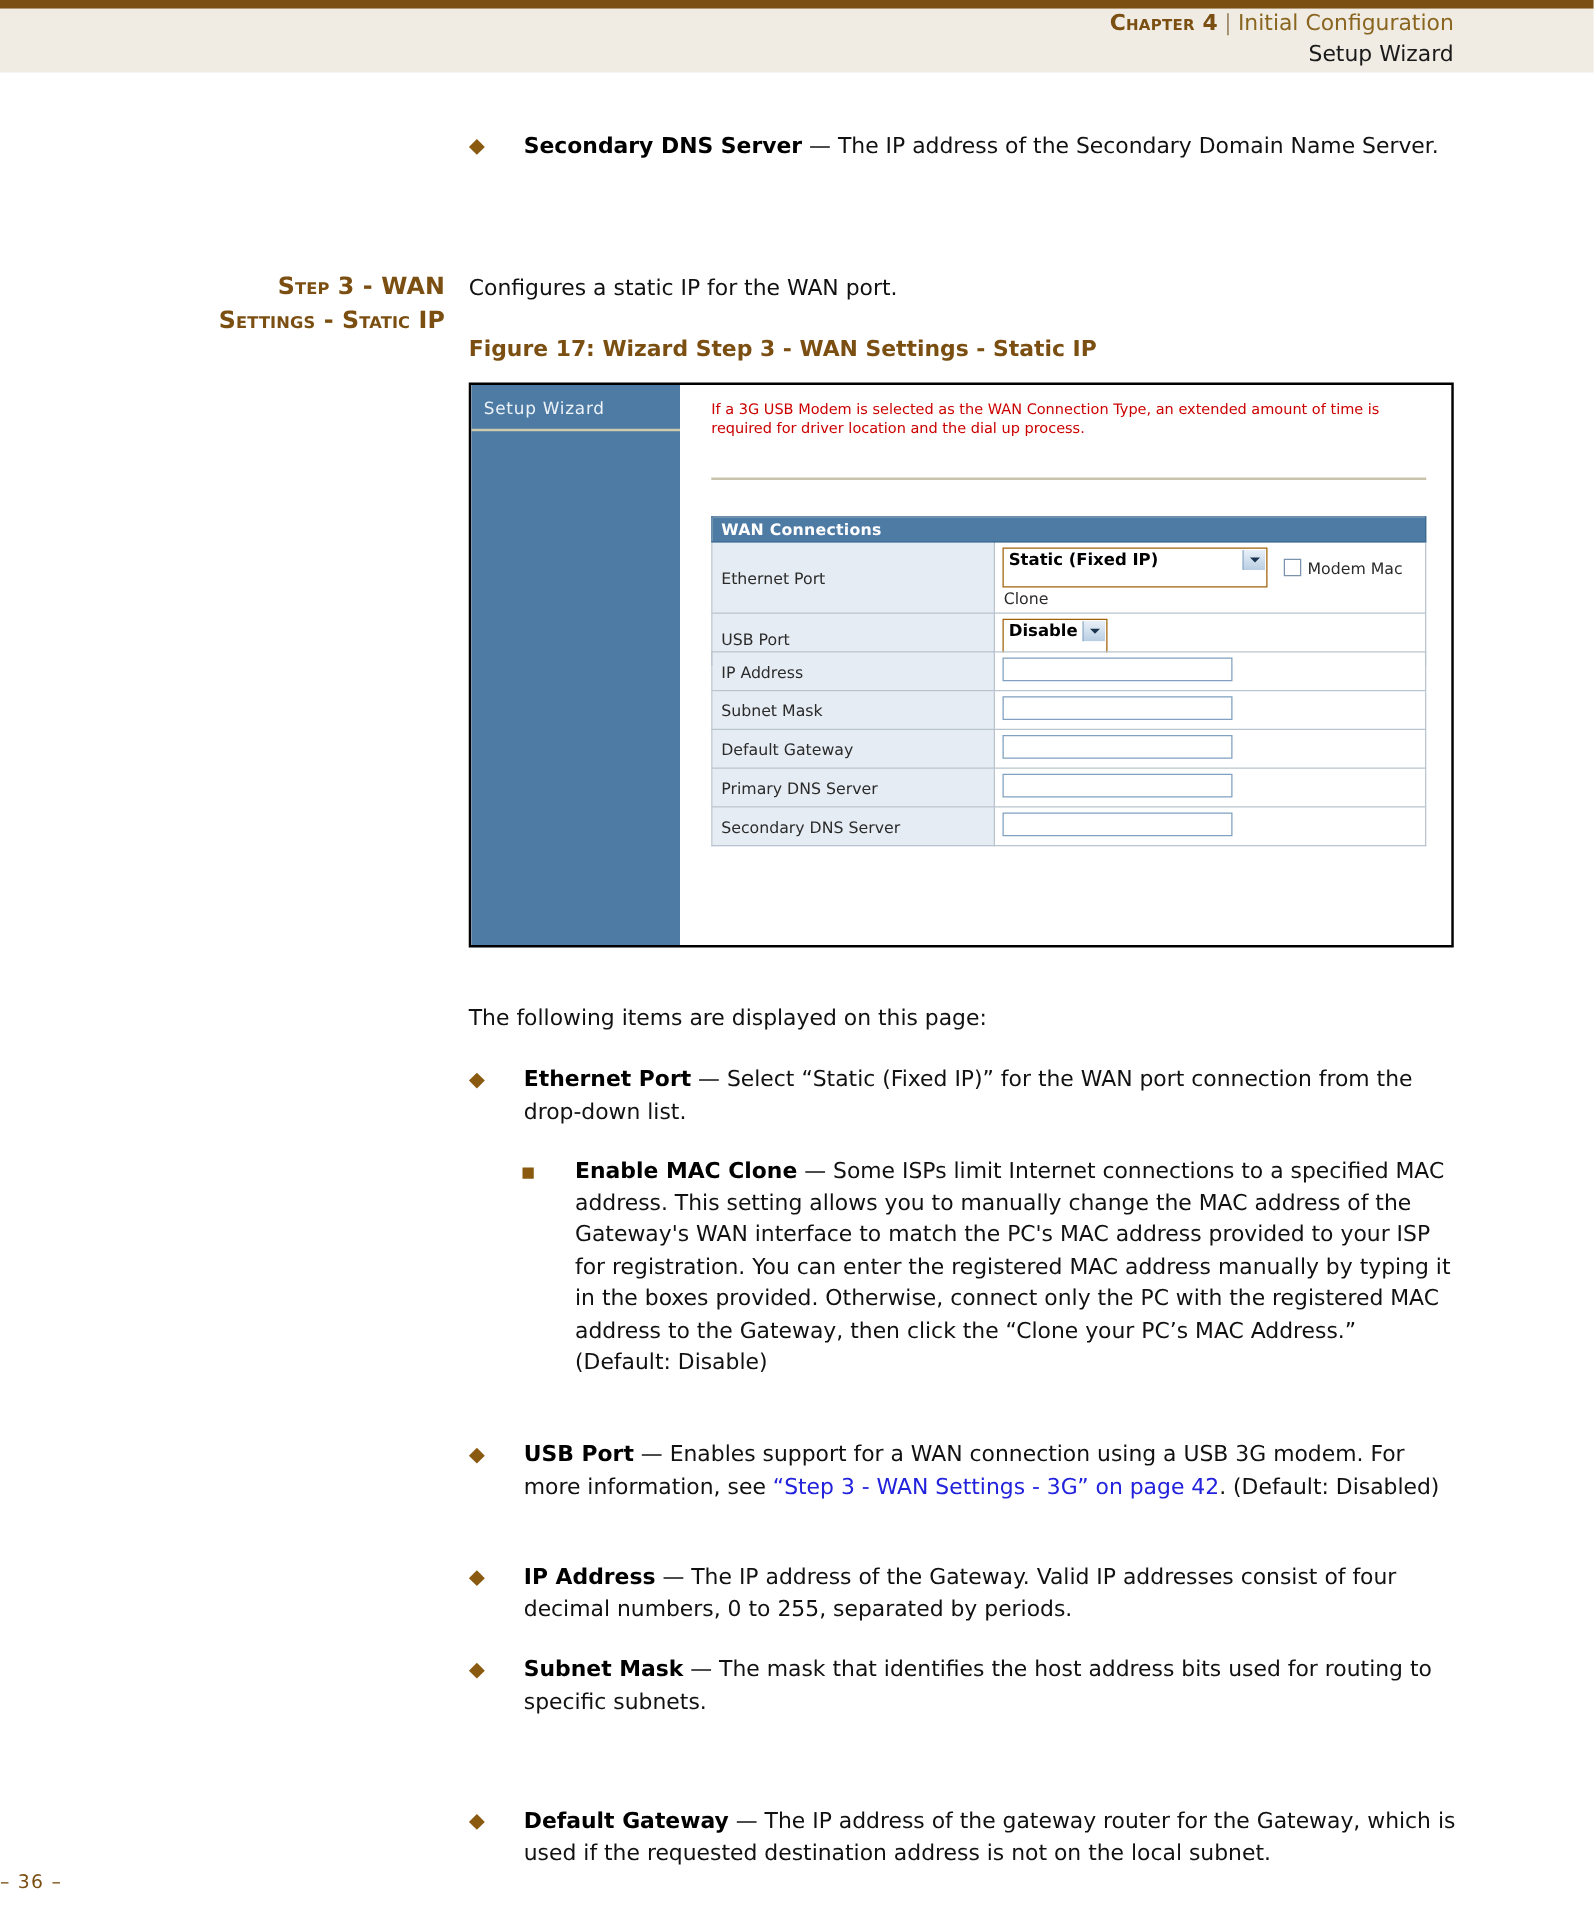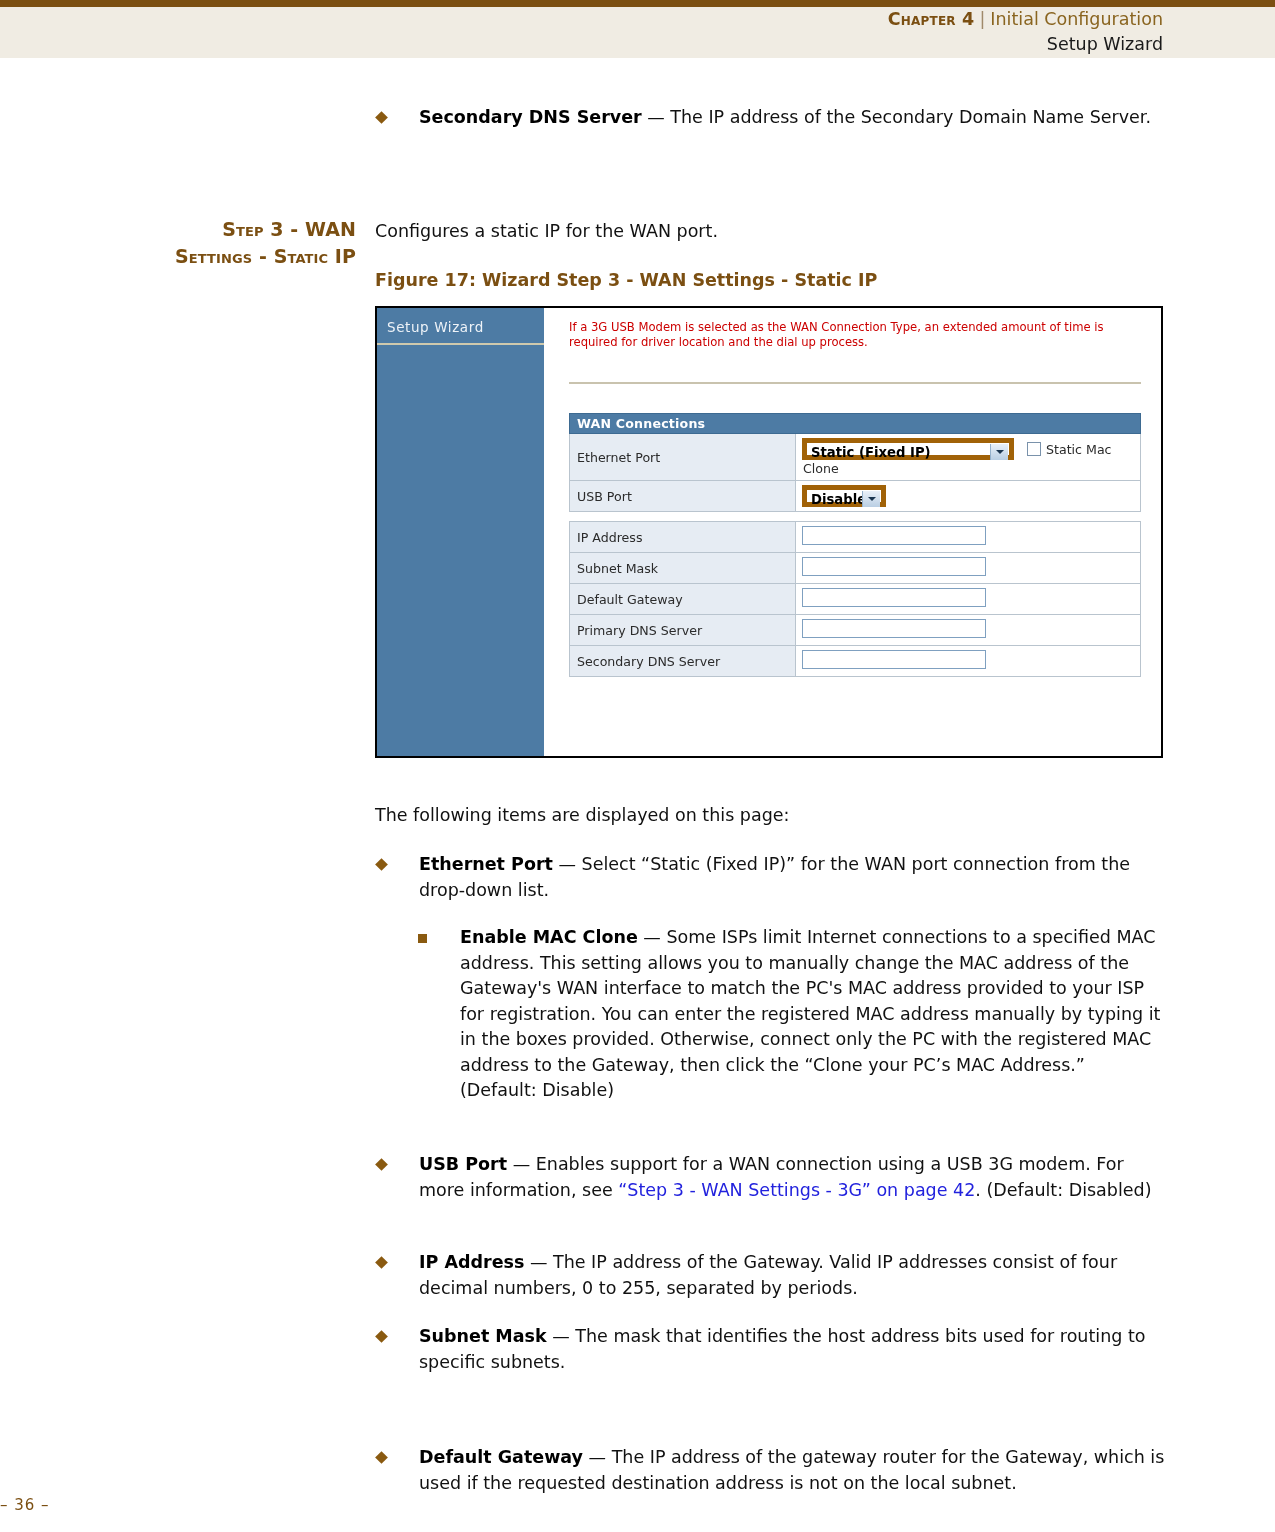--- a/index.html
+++ b/index.html
@@ -200,22 +200,22 @@
     background: #ffffff;
     border: 1px solid #b9c4ce;
     padding: 4px 0 4px 6px !important;
     vertical-align: middle;
   }
 
   
   .sel {
     display: inline-block;
     position: relative;
-    height: 22px;
-    border: 5px solid #a16207;
+    height: 32px;
+    border: 1px solid #a16207;
     background: #ffffff;
     vertical-align: middle;
     box-sizing: border-box;
   }
   .sel .txt {
     display: inline-block;
     padding: 1px 26px 0 4px;
     font-size: 13.2px;
     font-weight: bold;
     color: #000;
@@ -354,21 +354,21 @@
         <td class="sechdr" colspan="2">WAN Connections</td>
       </tr>
       <tr>
         <td class="lbl">Ethernet Port</td>
         <td class="val">
           <span class="sel wide">
             <span class="txt">Static (Fixed IP)</span>
             <span class="btn"></span>
           </span>
           <span class="ckwrap">
-            <span class="ck"></span><span>Static Mac</span>
+            <span class="ck"></span><span>Modem Mac</span>
           </span>
           <span class="clone-txt">Clone</span>
         </td>
       </tr>
       <tr>
         <td class="lbl">USB Port</td>
         <td class="val">
           <span class="sel narrow">
             <span class="txt">Disable</span>
             <span class="btn"></span>

